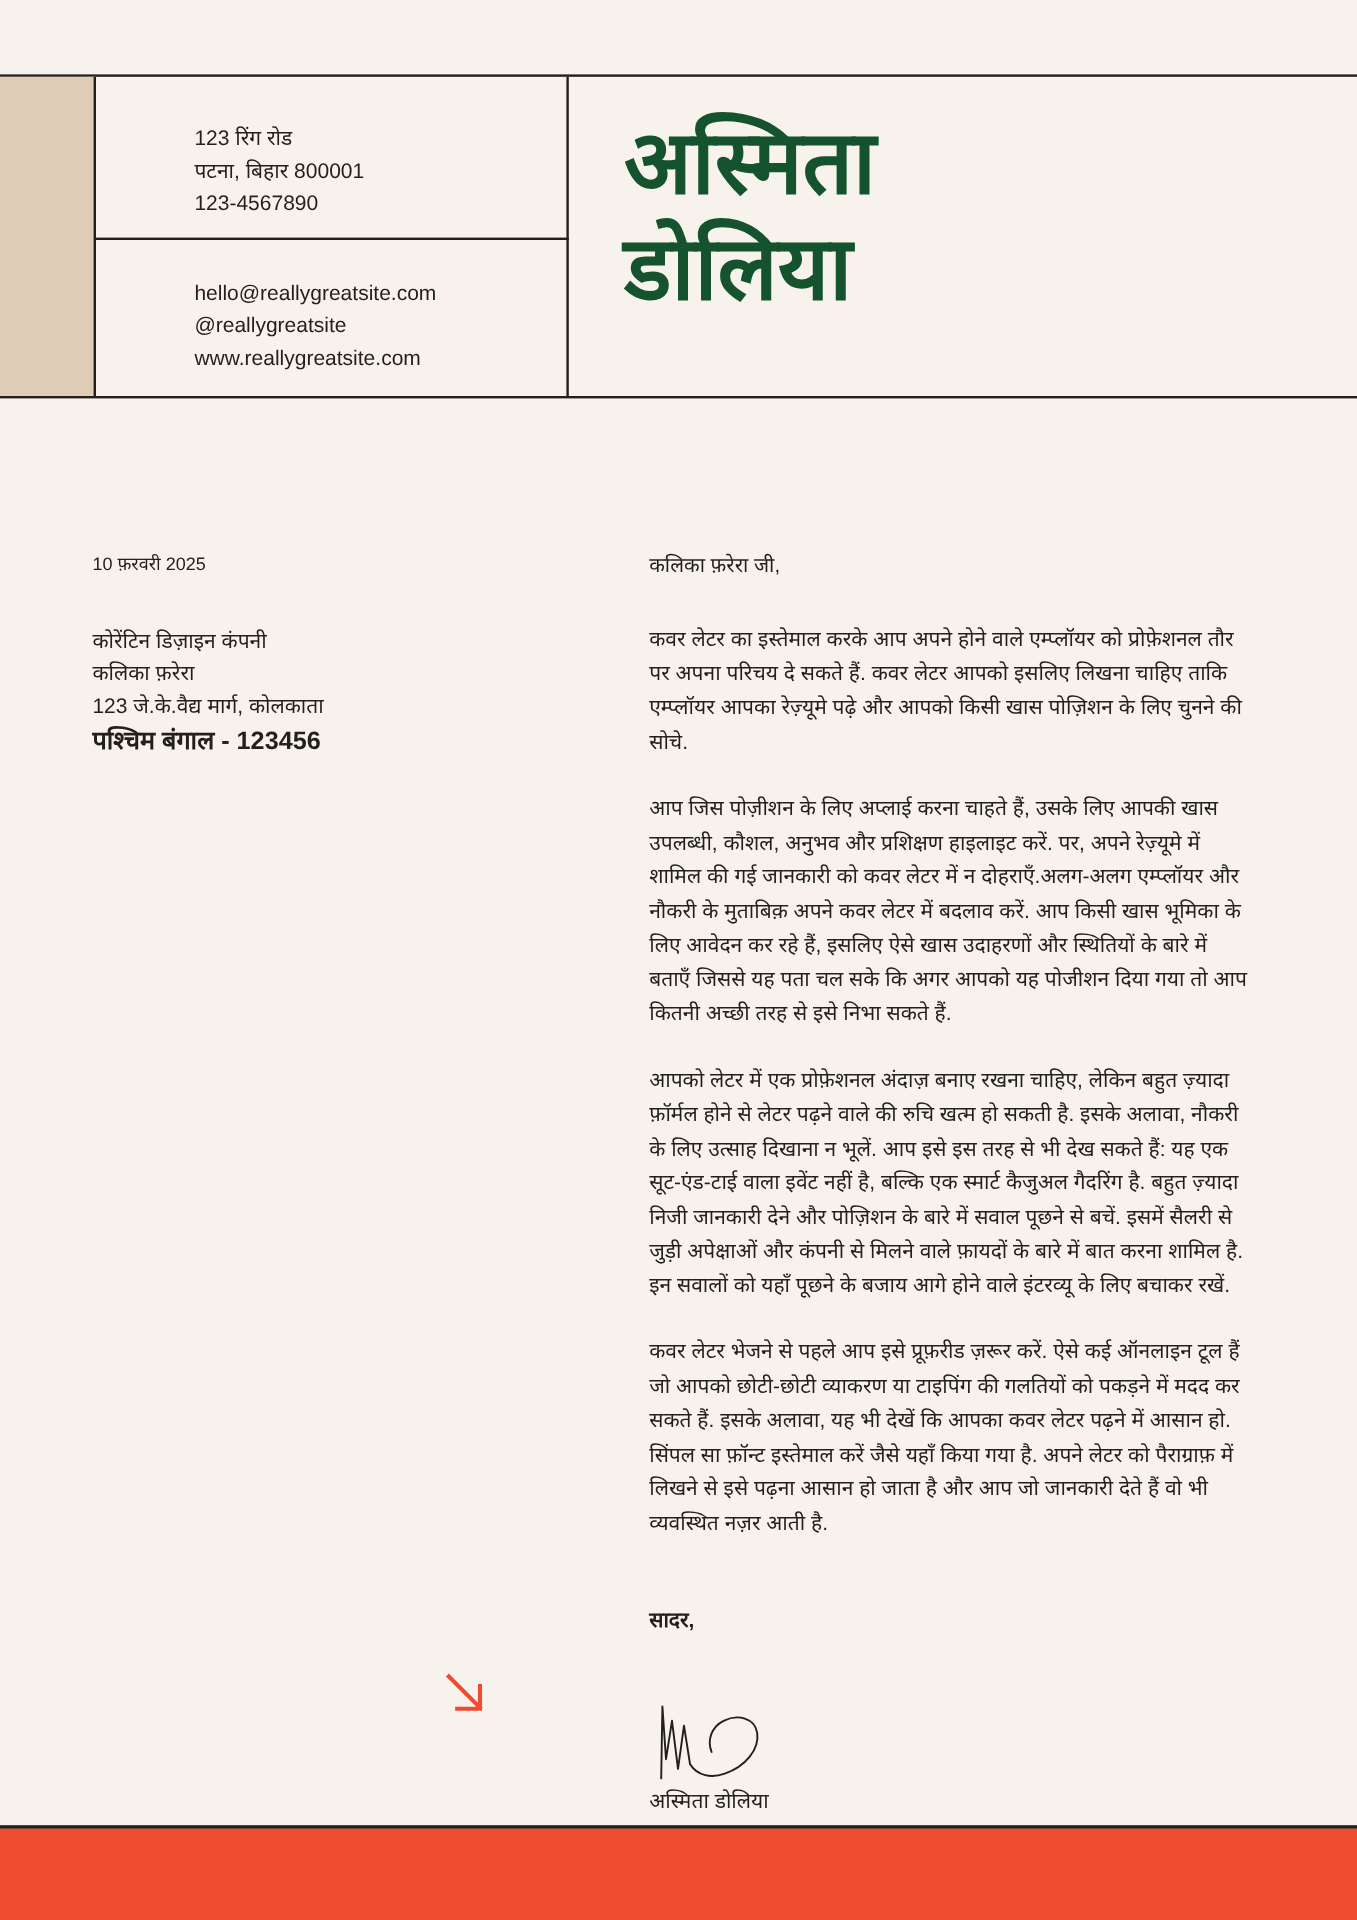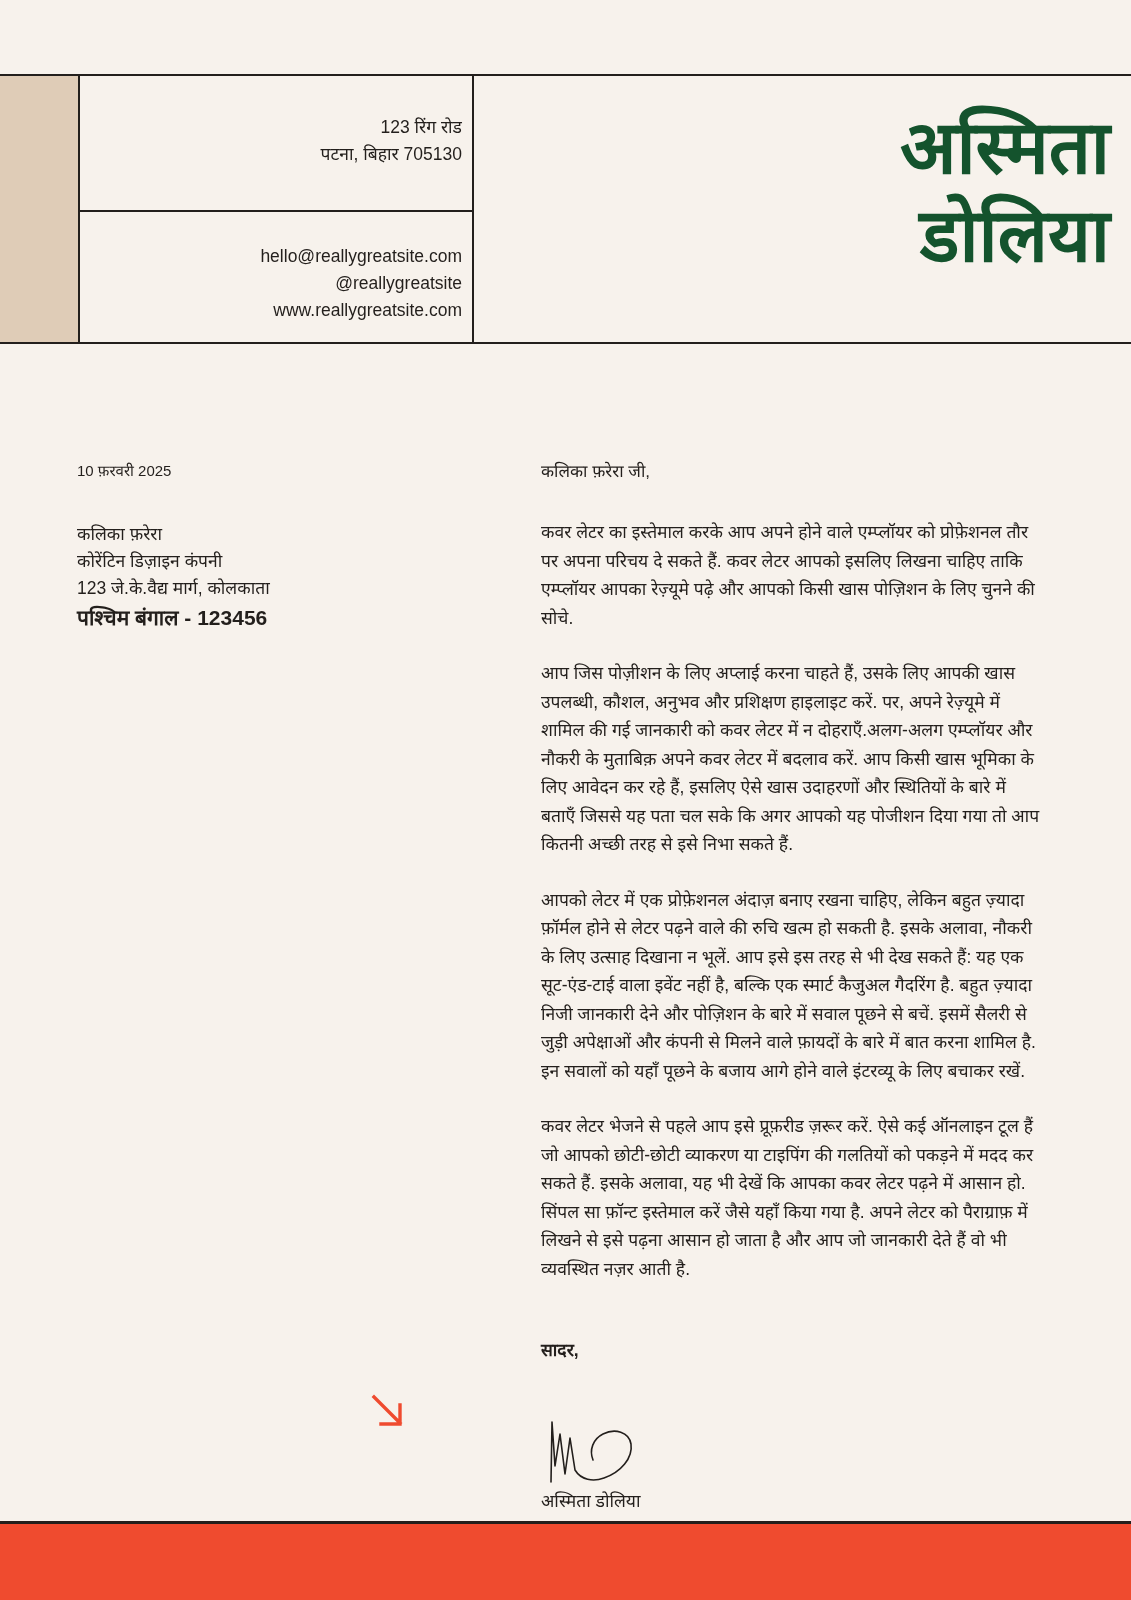--- a/index.html
+++ b/index.html
@@ -16,27 +16,26 @@
     width: 1131px;
     height: 1600px;
     background: #f7f2ec;
     overflow: hidden;
   }
 
   
   .letterhead {
     position: absolute;
     left: 0;
-    top: 74px;
+    top: 62px;
     width: 1131px;
     height: 270px;
     border-top: 2px solid #231f1c;
     border-bottom: 2px solid #231f1c;
     box-sizing: border-box;
-    text-align: right;
   }
   .lh-swatch {
     position: absolute;
     left: 0;
     top: 0;
     width: 80px;
     height: 100%;
     background: #dfccb7;
     border-right: 2px solid #231f1c;
     box-sizing: border-box;
@@ -190,39 +189,40 @@
 
 <div class="page">
 
   <div class="letterhead">
     <div class="lh-swatch"></div>
     <div class="lh-divider-v"></div>
     <div class="lh-divider-h"></div>
 
     <div class="lh-contact-top">
       <div class="lh-line">123 रिंग रोड</div>
-      <div class="lh-line">पटना, बिहार 705130</div>
+      <div class="lh-line">पटना, बिहार 800001</div>
+      <div class="lh-line">123-4567890</div>
     </div>
 
     <div class="lh-contact-bottom">
       <div class="lh-line">hello@reallygreatsite.com</div>
       <div class="lh-line">@reallygreatsite</div>
       <div class="lh-line">www.reallygreatsite.com</div>
     </div>
 
     <div class="lh-name">
       <span class="lh-name-line">अस्मिता</span>
       <span class="lh-name-line">डोलिया</span>
     </div>
   </div>
 
   <div class="left-col">
     <div class="date-line">10 फ़रवरी 2025</div>
+    <div class="recipient-line">कोरेंटिन डिज़ाइन कंपनी</div>
     <div class="recipient-line">कलिका फ़रेरा</div>
-    <div class="recipient-line">कोरेंटिन डिज़ाइन कंपनी</div>
     <div class="recipient-line">123 जे.के.वैद्य मार्ग, कोलकाता</div>
     <div class="recipient-line emphasis">पश्चिम बंगाल - 123456</div>
   </div>
 
   <div class="body-col">
     <div class="salutation">कलिका फ़रेरा जी,</div>
 
     <p class="para">कवर लेटर का इस्तेमाल करके आप अपने होने वाले एम्प्लॉयर को प्रोफ़ेशनल तौर पर अपना परिचय दे सकते हैं. कवर लेटर आपको इसलिए लिखना चाहिए ताकि एम्प्लॉयर आपका रेज़्यूमे पढ़े और आपको किसी खास पोज़िशन के लिए चुनने की सोचे.</p>
     <p class="para">आप जिस पोज़ीशन के लिए अप्लाई करना चाहते हैं, उसके लिए आपकी खास उपलब्धी, कौशल, अनुभव और प्रशिक्षण हाइलाइट करें. पर, अपने रेज़्यूमे में शामिल की गई जानकारी को कवर लेटर में न दोहराएँ.अलग-अलग एम्प्लॉयर और नौकरी के मुताबिक़ अपने कवर लेटर में बदलाव करें. आप किसी खास भूमिका के लिए आवेदन कर रहे हैं, इसलिए ऐसे खास उदाहरणों और स्थितियों के बारे में बताएँ जिससे यह पता चल सके कि अगर आपको यह पोजीशन दिया गया तो आप कितनी अच्छी तरह से इसे निभा सकते हैं.</p>
     <p class="para">आपको लेटर में एक प्रोफ़ेशनल अंदाज़ बनाए रखना चाहिए, लेकिन बहुत ज़्यादा फ़ॉर्मल होने से लेटर पढ़ने वाले की रुचि खत्म हो सकती है. इसके अलावा, नौकरी के लिए उत्साह दिखाना न भूलें. आप इसे इस तरह से भी देख सकते हैं: यह एक सूट-एंड-टाई वाला इवेंट नहीं है, बल्कि एक स्मार्ट कैजुअल गैदरिंग है. बहुत ज़्यादा निजी जानकारी देने और पोज़िशन के बारे में सवाल पूछने से बचें. इसमें सैलरी से जुड़ी अपेक्षाओं और कंपनी से मिलने वाले फ़ायदों के बारे में बात करना शामिल है. इन सवालों को यहाँ पूछने के बजाय आगे होने वाले इंटरव्यू के लिए बचाकर रखें.</p>

